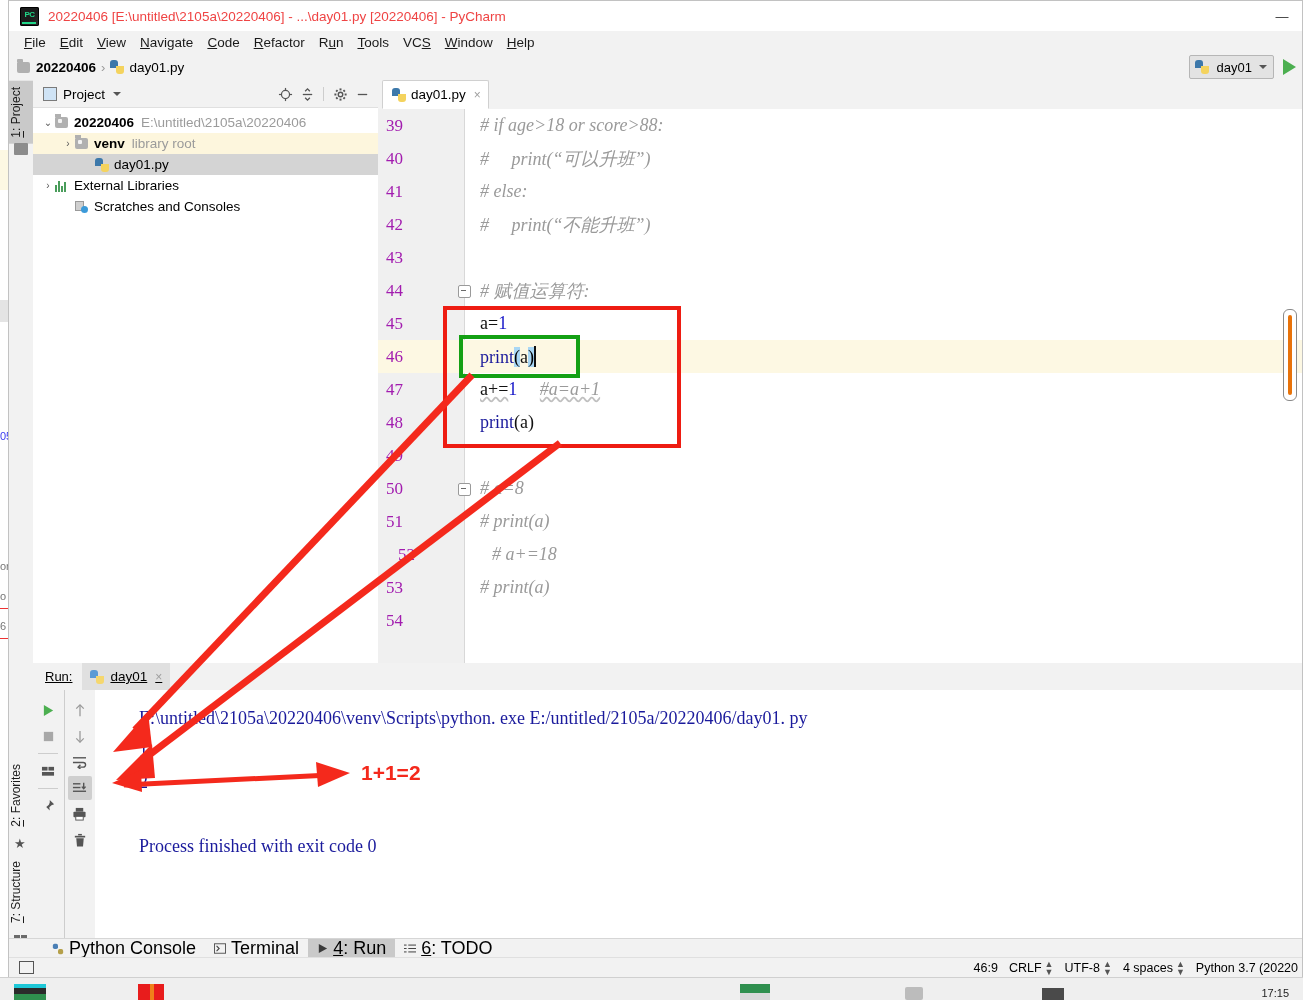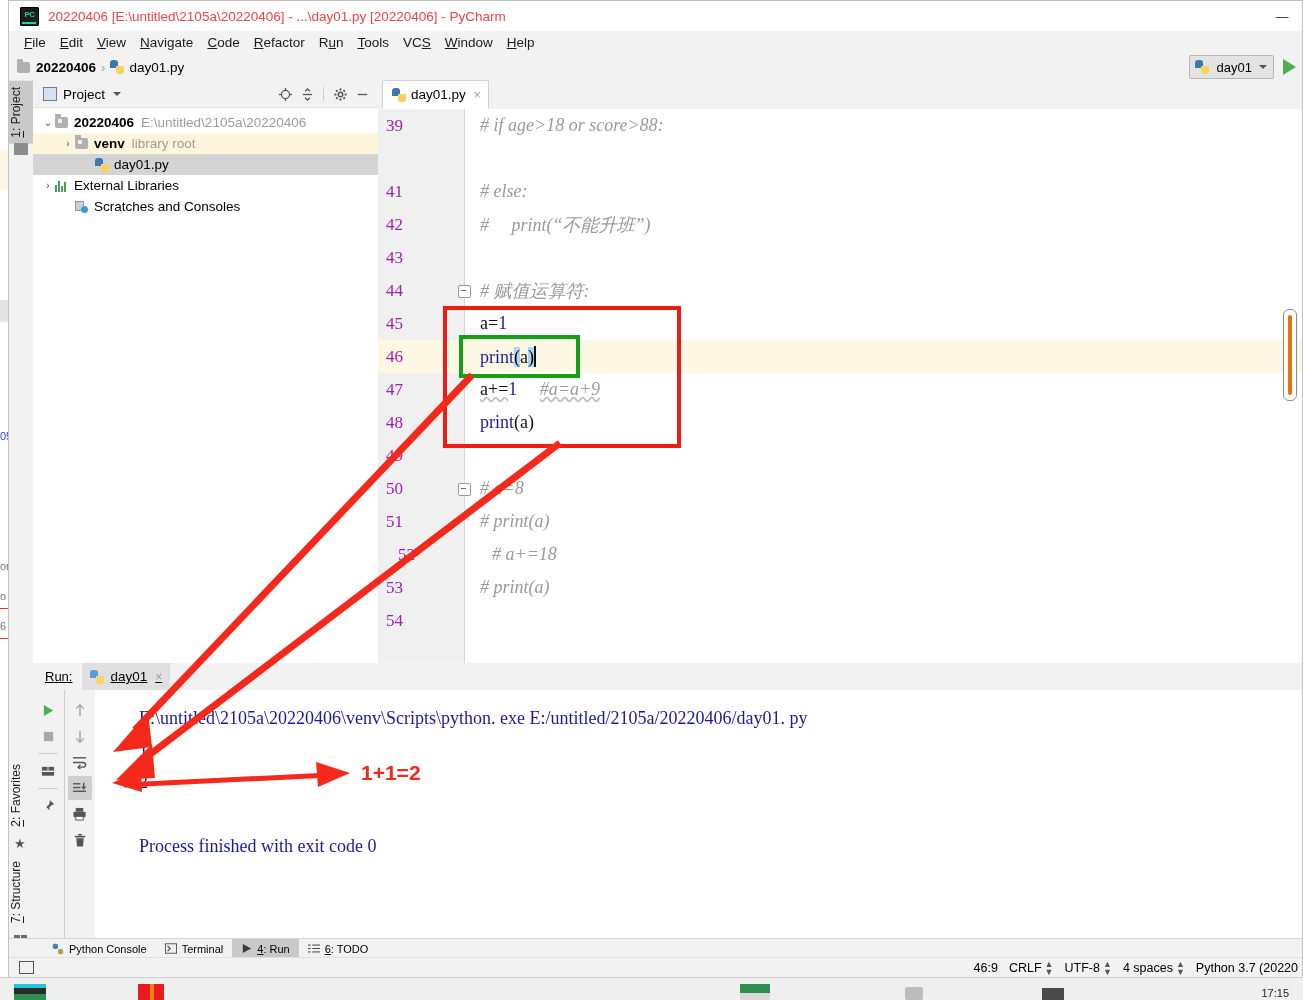--- a/index.html
+++ b/index.html
@@ -132,21 +132,21 @@
   .rs-col.right{border-left:1px solid #cdcdcd;}
   .rs-btn{width:24px;height:24px;display:flex;align-items:center;justify-content:center;color:#4a4a4a;}
   .rs-btn.on{background:#cfcfcf;border-radius:2px;}
   .rs-sep{width:20px;height:1px;background:#cdcdcd;margin:3px 0;}
   .console{position:absolute;left:62px;top:27px;right:0;bottom:0;background:#fff;padding:12px 0 0 44px;
     font-family:"Liberation Serif",serif;font-size:18px;color:#1a1a9c;line-height:32px;white-space:pre;}
 
   
   .botbar{position:absolute;left:0;right:0;bottom:19px;height:19px;background:#f2f2f2;
     display:flex;align-items:center;border-top:1px solid #d6d6d6;padding-left:34px;}
-  .bt{display:flex;align-items:center;height:19px;padding:0 9px;font-size:11px;justify-content:flex-end;}
+  .bt{display:flex;align-items:center;height:19px;padding:0 9px;font-size:18px;justify-content:flex-end;}
   .bt.active{background:#c9c9c9;}
   .bt .un{text-decoration:underline;}
 
   
   .statusbar{position:absolute;left:0;right:0;bottom:0;height:19px;background:#f2f2f2;
     display:flex;align-items:center;border-top:1px solid #e0e0e0;}
   .sb-left{margin-left:10px;width:13px;height:11px;border:1.5px solid #555;}
   .sb-right{position:absolute;right:4px;display:flex;align-items:center;gap:11px;font-size:12.5px;}
   .sb-item{display:flex;align-items:center;gap:3px;white-space:nowrap;}
   .updown{font-size:9px;line-height:8px;color:#555;display:flex;flex-direction:column;}
@@ -333,20 +333,25 @@
         </div>
       </div>
       <div class="editor-body">
         <div class="gutter"></div>
         <div class="code-lines" id="codelines">
             <div class="cl" style="top: 0px;">
               <span class="lnum">39</span>
               <span class="fold"></span>
               <span class="ctext"><span class="cmt"># if age&gt;18 or score&gt;88:</span></span>
             </div>
+            <div class="cl" style="top: 33px;">
+              <span class="lnum">40</span>
+              <span class="fold"></span>
+              <span class="ctext"><span class="cmt">#     print(“可以升班”)</span></span>
+            </div>
             <div class="cl" style="top: 66px;">
               <span class="lnum">41</span>
               <span class="fold"></span>
               <span class="ctext"><span class="cmt"># else:</span></span>
             </div>
             <div class="cl" style="top: 99px;">
               <span class="lnum">42</span>
               <span class="fold"></span>
               <span class="ctext"><span class="cmt">#     print(“不能升班”)</span></span>
             </div>
@@ -366,21 +371,21 @@
               <span class="ctext"><span class="plain">a=</span><span class="num">1</span></span>
             </div>
             <div class="cl hl-row" style="top: 231px;">
               <span class="lnum">46</span>
               <span class="fold"></span>
               <span class="ctext"><span class="kw">print</span><span class="paren-hl">(</span><span class="plain">a</span><span class="paren-hl">)</span><span class="caret-bar"></span></span>
             </div>
             <div class="cl" style="top: 264px;">
               <span class="lnum">47</span>
               <span class="fold"></span>
-              <span class="ctext"><span class="plain squig">a+=</span><span class="num">1</span><span class="plain">     </span><span class="cmt squig">#a=a+9</span></span>
+              <span class="ctext"><span class="plain squig">a+=</span><span class="num">1</span><span class="plain">     </span><span class="cmt squig">#a=a+1</span></span>
             </div>
             <div class="cl" style="top: 297px;">
               <span class="lnum">48</span>
               <span class="fold"></span>
               <span class="ctext"><span class="kw">print</span><span class="plain">(a)</span></span>
             </div>
             <div class="cl" style="top: 330px;">
               <span class="lnum">49</span>
               <span class="fold"></span>
               <span class="ctext"></span>

